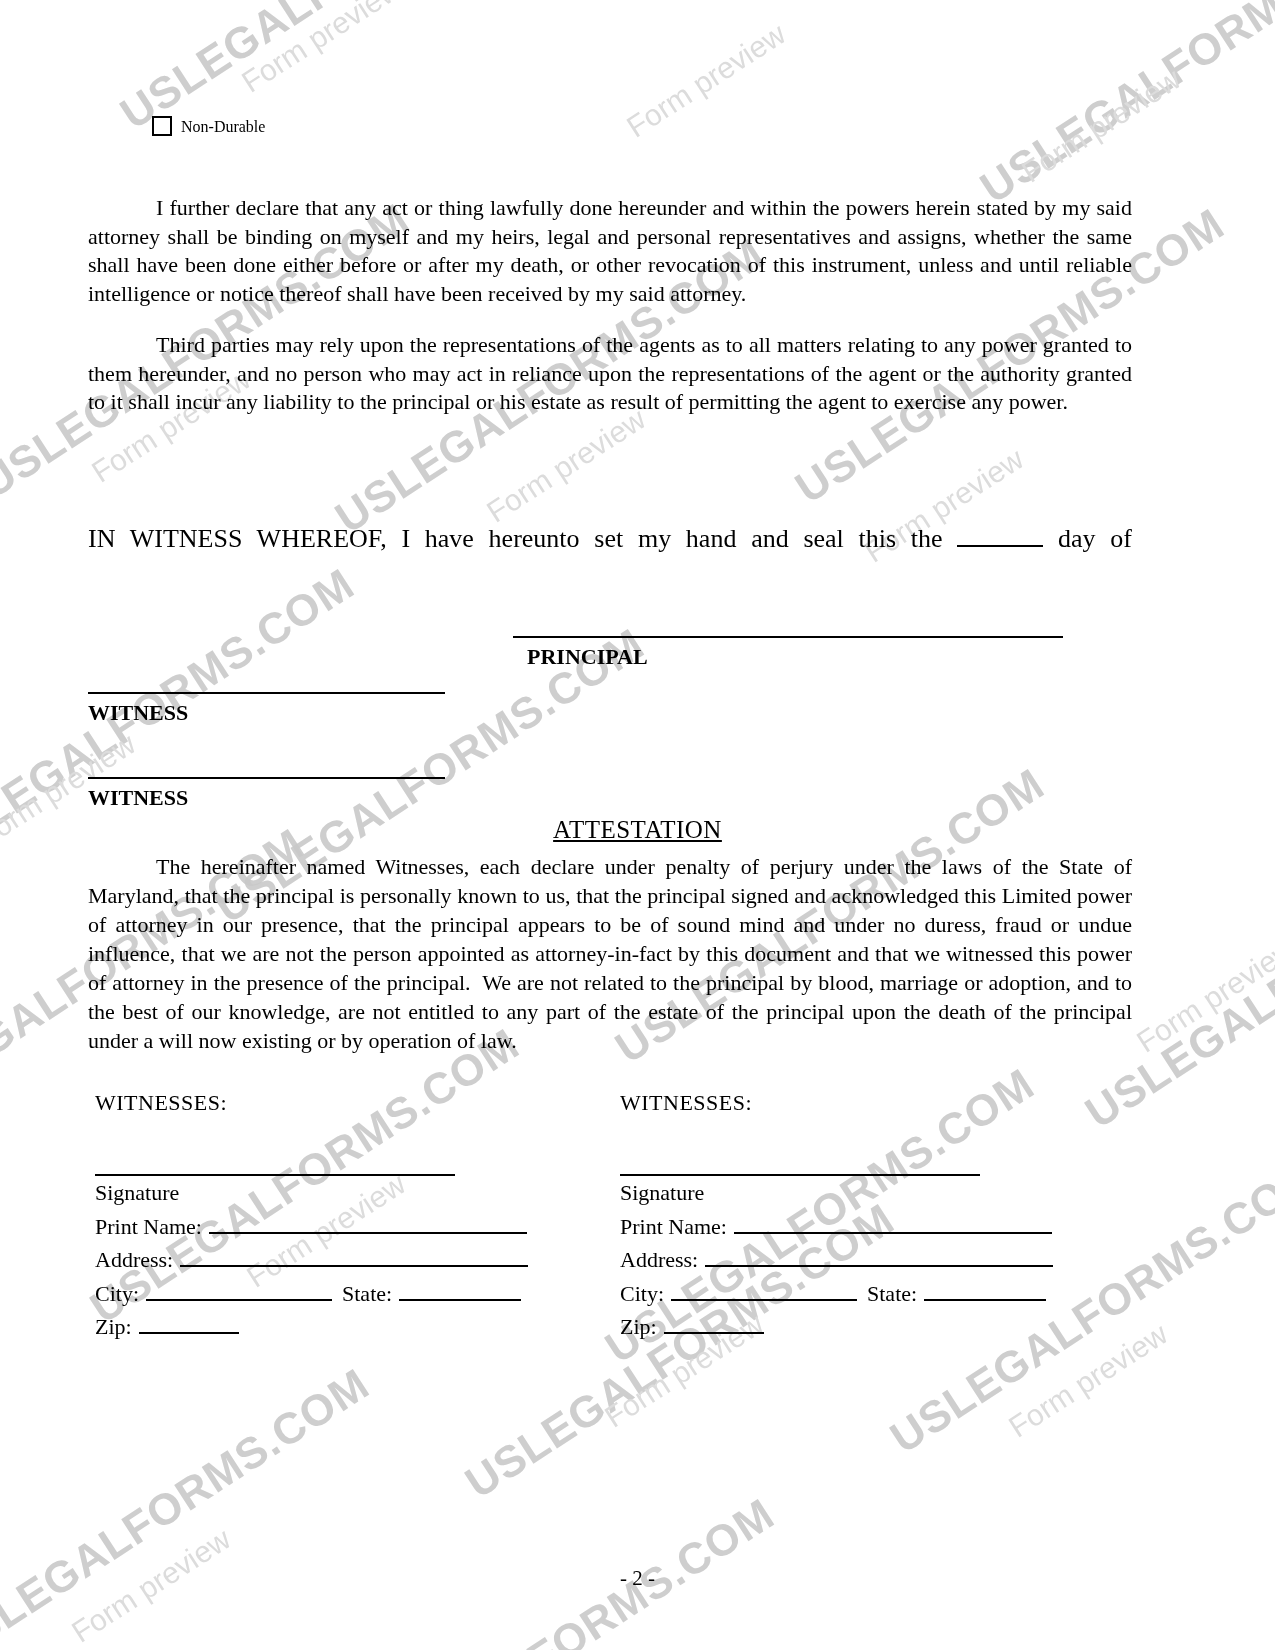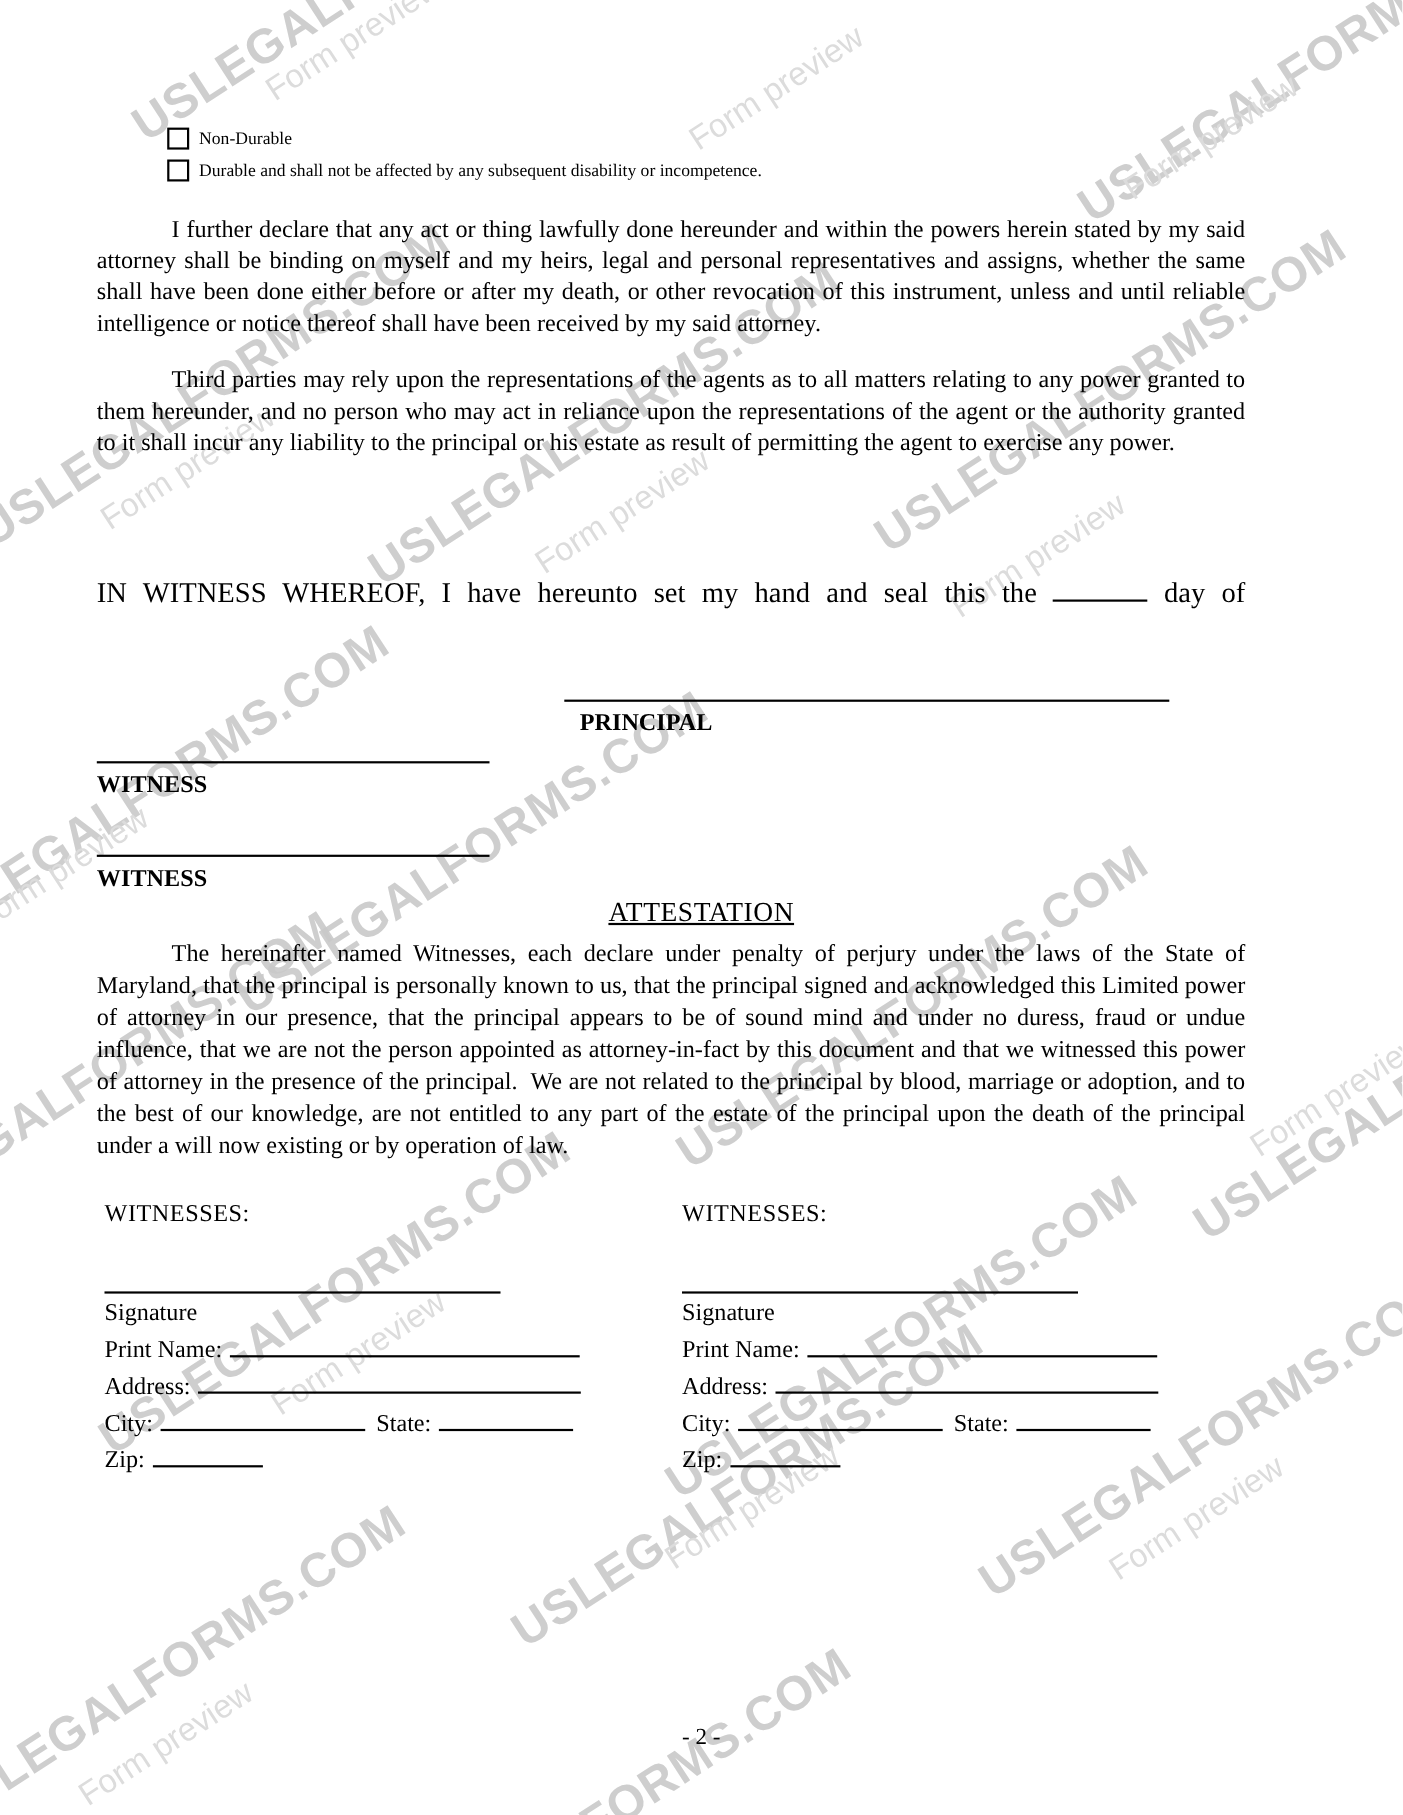--- a/index.html
+++ b/index.html
@@ -97,24 +97,20 @@
       <div class="wm preview" style="left: 75px; top: 1620px;">Form preview</div>
     </div>
 
   <div class="content">
 
     <div class="abs cb-group">
       <div class="cb-row">
         <span class="cb-box"></span>
         <span>Non-Durable</span>
       </div>
-      <div class="cb-row">
-        <span class="cb-box"></span>
-        <span>Durable and shall not be affected by any subsequent disability or incompetence.</span>
-      </div>
     </div>
 
     <div class="abs body-text indent" style="left:88px;top:194px;width:1044px;">I further declare that any act or thing lawfully done hereunder and within the powers herein stated by my said attorney shall be binding on myself and my heirs, legal and personal representatives and assigns, whether the same shall have been done either before or after my death, or other revocation of this instrument, unless and until reliable intelligence or notice thereof shall have been received by my said attorney.</div>
 
     <div class="abs body-text indent" style="left:88px;top:331px;width:1044px;">Third parties may rely upon the representations of the agents as to all matters relating to any power granted to them hereunder, and no person who may act in reliance upon the representations of the agent or the authority granted to it shall incur any liability to the principal or his estate as result of permitting the agent to exercise any power.</div>
 
     <div class="abs whereof">
       <div class="l1">
         <span>IN WITNESS WHEREOF, I have hereunto set my hand and seal this the</span>
         <span class="blank day"></span>

